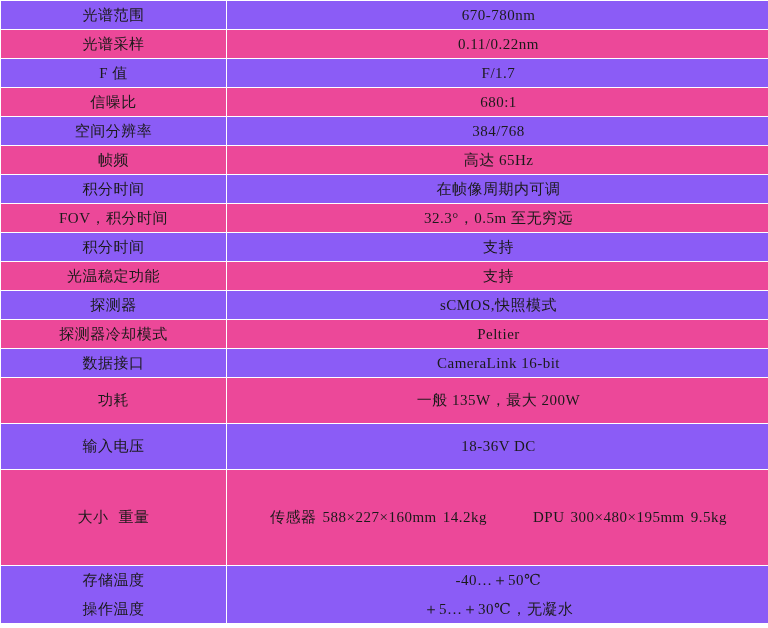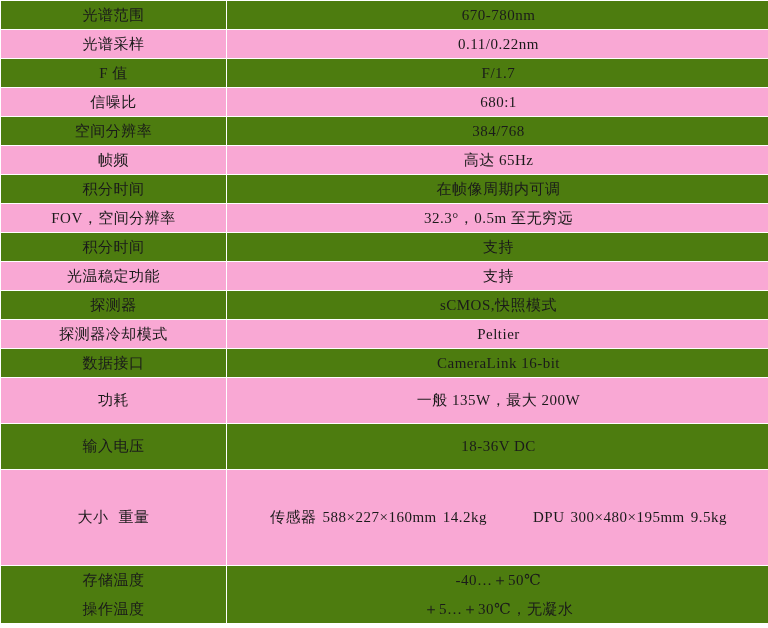--- a/index.html
+++ b/index.html
@@ -14,30 +14,30 @@
     color: #1a1a1a;
     overflow: hidden;
   }
   #spec-table {
     width: 768px;
     border-collapse: collapse;
     table-layout: fixed;
   }
   #spec-table td {
     border: 1px solid #ffffff;
-    background: #4d7c0f;
+    background: #8b5cf6;
     text-align: center;
     vertical-align: middle;
     font-size: 15px;
     padding: 0;
     line-height: 1.35;
     letter-spacing: 0.5px;
   }
   #spec-table tr.alt td {
-    background: #f9a8d4;
+    background: #ec4899;
     text-align: center;
   }
   td.label-cell {
     width: 225px;
   }
   td.value-cell {
     width: 543px;
   }
   .row-h {
     height: 29px;
@@ -106,21 +106,21 @@
     </tr>
     <tr class="row-h alt">
       <td class="label-cell">帧频</td>
       <td class="value-cell">高达 65Hz</td>
     </tr>
     <tr class="row-h">
       <td class="label-cell">积分时间</td>
       <td class="value-cell">在帧像周期内可调</td>
     </tr>
     <tr class="row-h alt">
-      <td class="label-cell">FOV，空间分辨率</td>
+      <td class="label-cell">FOV，积分时间</td>
       <td class="value-cell">32.3°，0.5m 至无穷远</td>
     </tr>
     <tr class="row-h">
       <td class="label-cell">积分时间</td>
       <td class="value-cell">支持</td>
     </tr>
     <tr class="row-h alt">
       <td class="label-cell">光温稳定功能</td>
       <td class="value-cell">支持</td>
     </tr>

